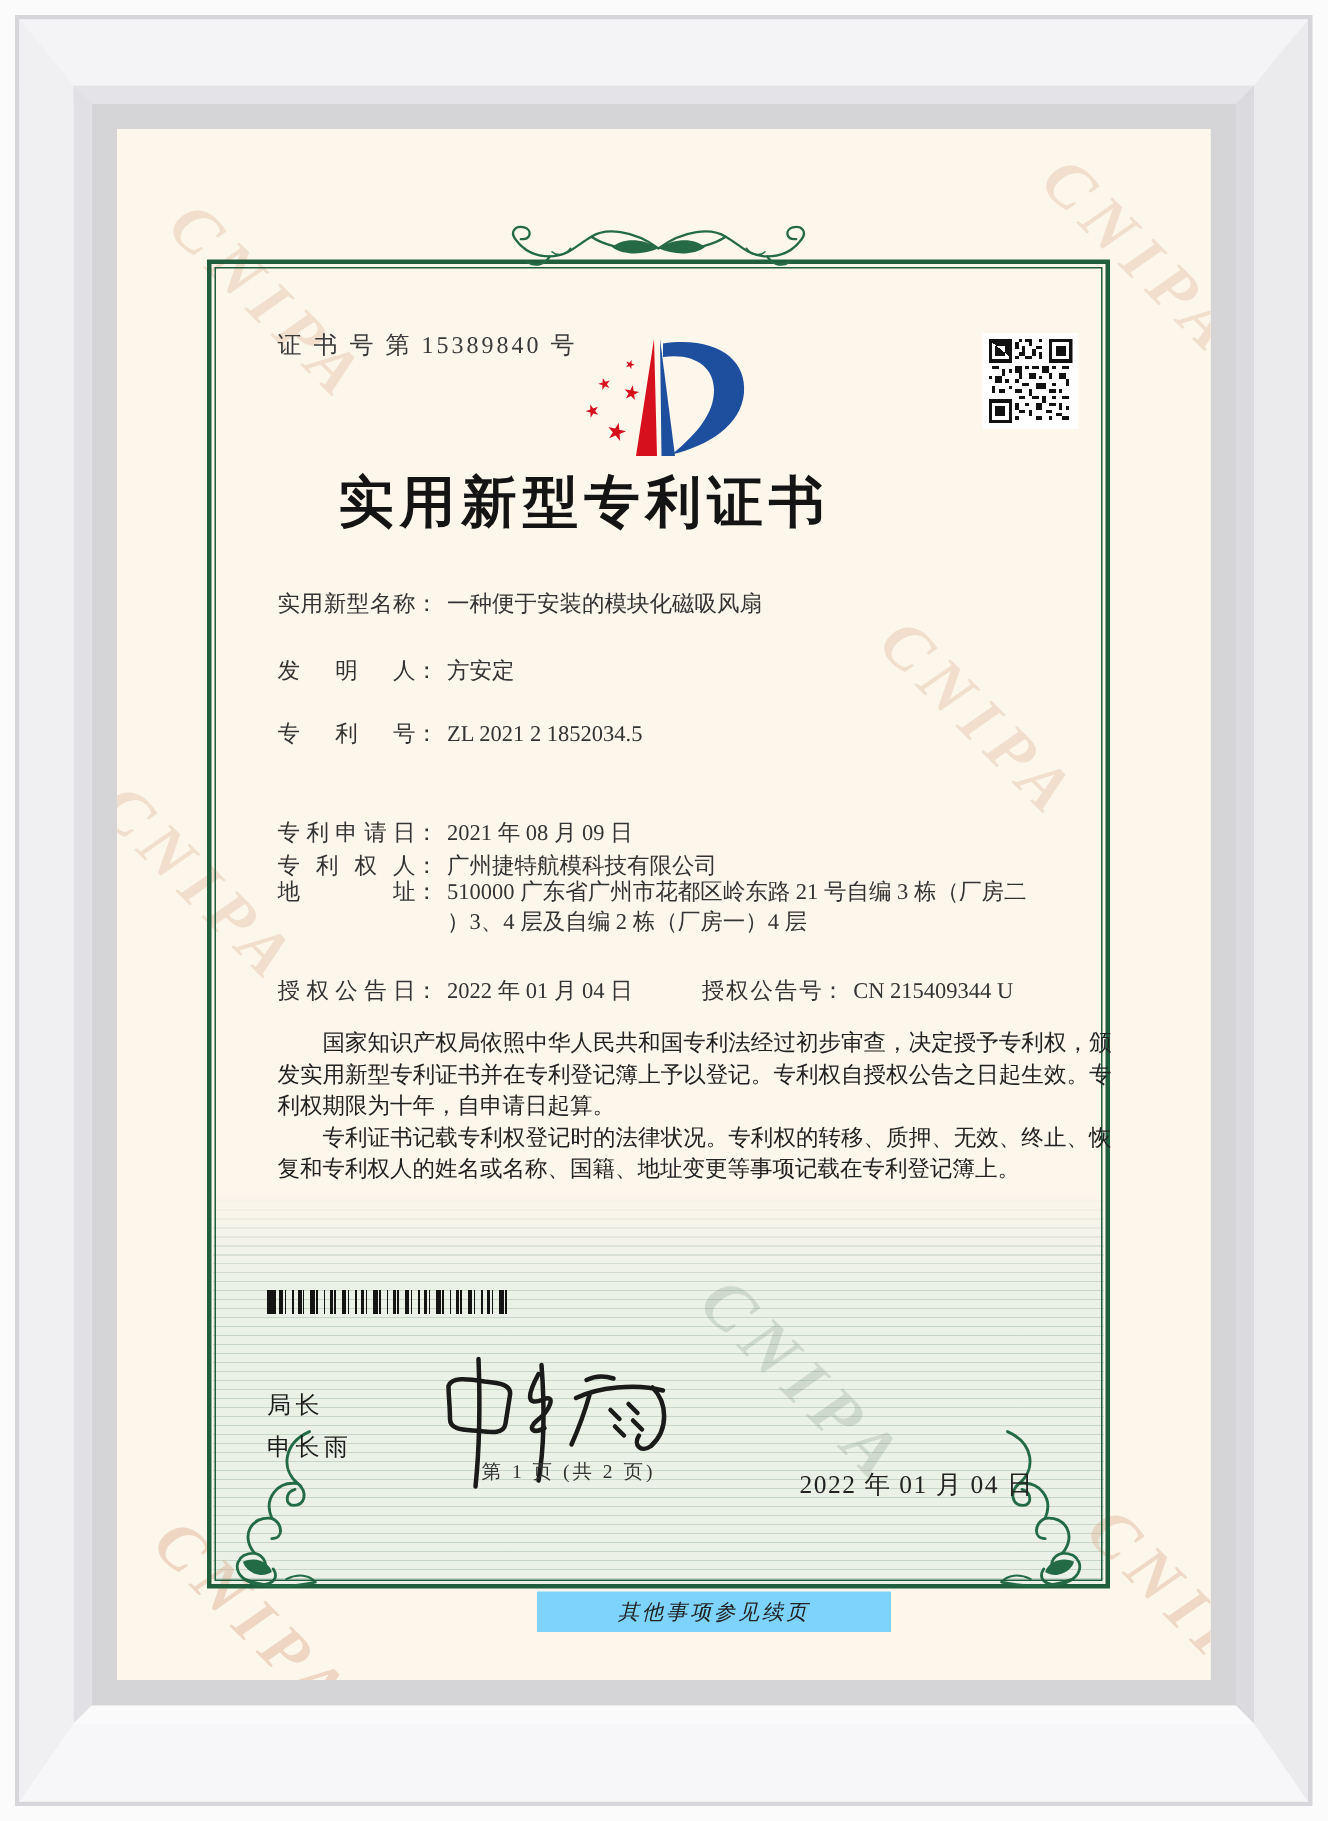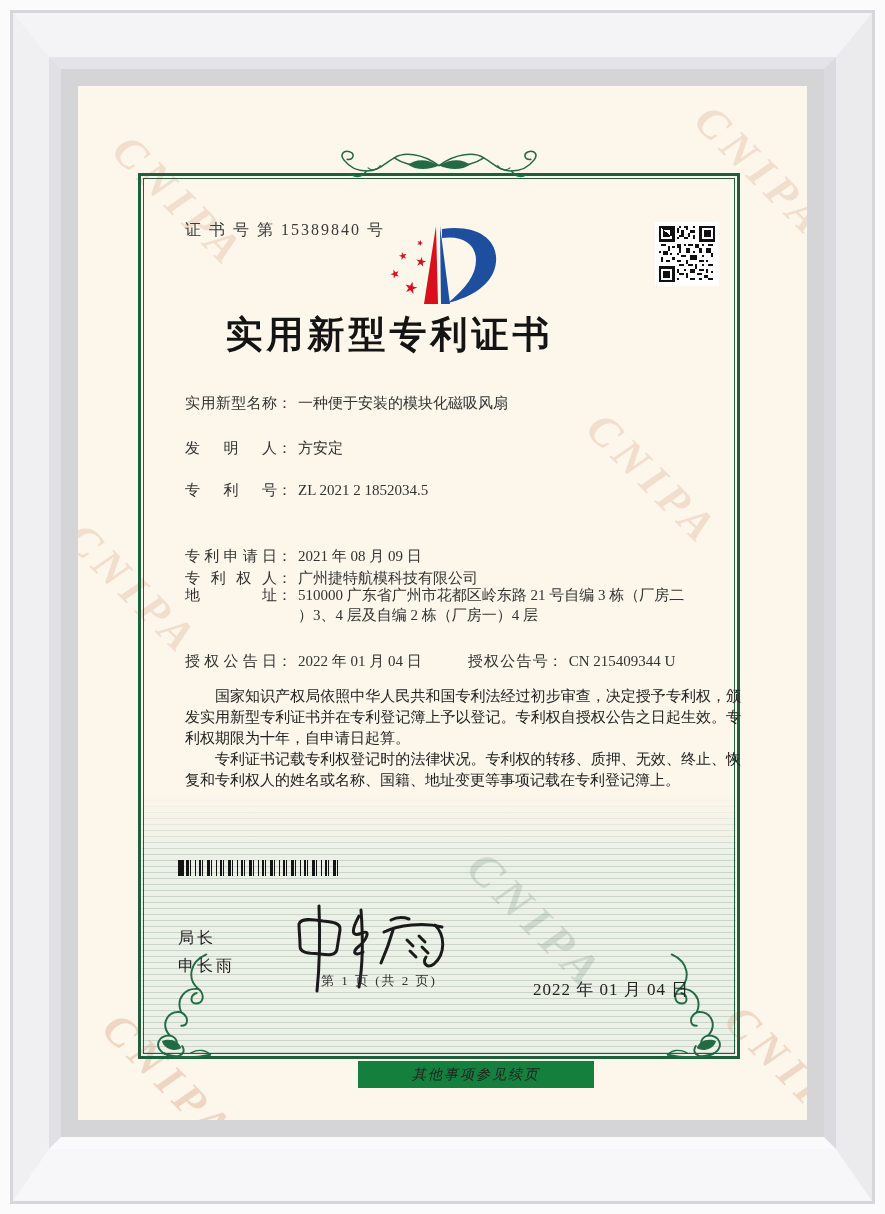--- a/index.html
+++ b/index.html
@@ -74,21 +74,21 @@
 
   .signoff { position:absolute; left:100px; top:838px; font-family:"Liberation Sans","DejaVu Sans",sans-serif;
              font-size:16px; letter-spacing:3px; color:#1d1d1d; line-height:28px; }
   .signature { position:absolute; left:195px; top:806px; }
   .grant-date { position:absolute; left:455px; top:892px; font-size:17px; letter-spacing:1px; color:#222; }
 
   .page-info { position:absolute; left:60px; top:886px; width:482px; text-align:center;
                font-size:13px; letter-spacing:2px; color:#333; }
 
   .cont-strip { position:absolute; left:280px; top:975px; width:236px; height:27px;
-                background:#15803d; display:flex; align-items:center; justify-content:center;
+                background:#7dd3fc; display:flex; align-items:center; justify-content:center;
                 font-size:14px; letter-spacing:2px; color:#222; font-style:italic; }
 </style>
 </head>
 <body>
 
 <div class="stage">
  <div class="f1">
   <div class="f2">
    <div class="f3">
     <div class="f4">

